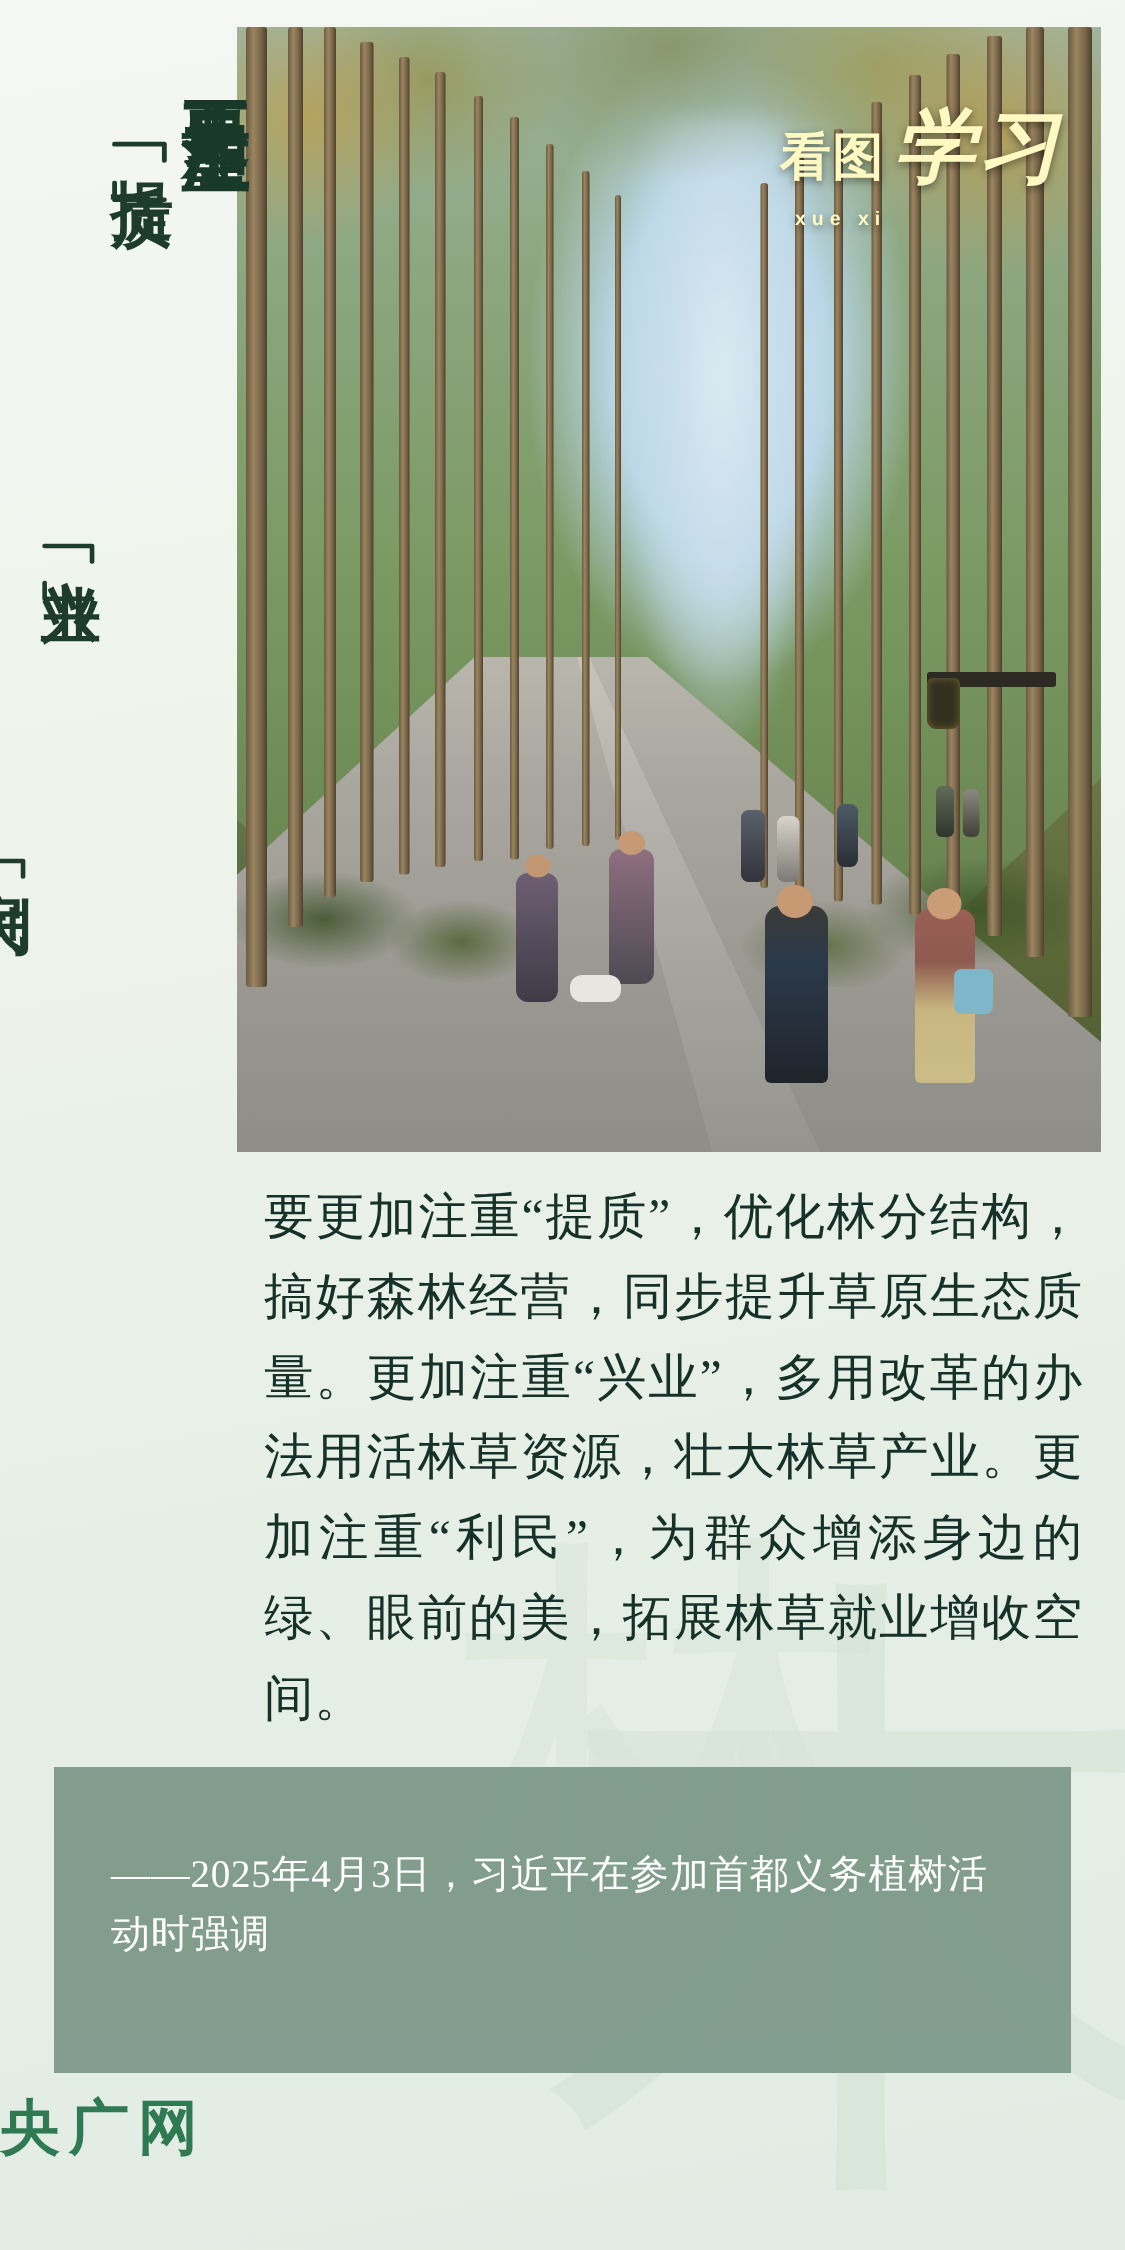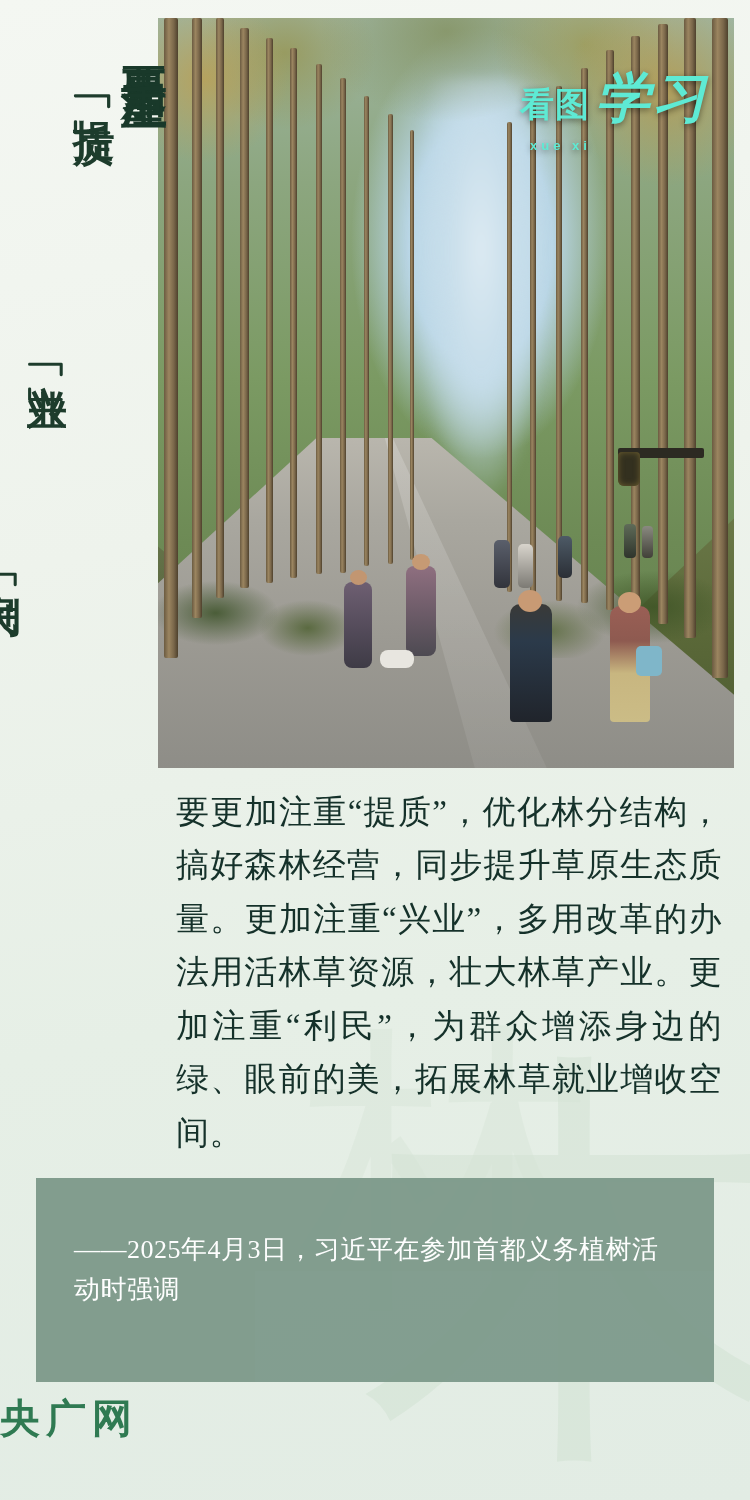--- a/index.html
+++ b/index.html
@@ -145,21 +145,21 @@
     background: #33301f;
     border-radius: 4px 4px 6px 6px;
     box-shadow: inset 0 0 6px #6f6030;
   }
 
   
   .logo {
     position: absolute;
     right: 26px;
     top: 44px;
-    color: #5eead4;
+    color: #fef9c3;
     text-shadow: 0 2px 6px rgba(0,0,0,.45);
     display: flex;
     align-items: baseline;
     gap: 6px;
   }
   .logo .l1 {
     font-family: "Liberation Serif", serif;
     font-size: 34px;
     font-weight: 700;
     letter-spacing: 1px;

